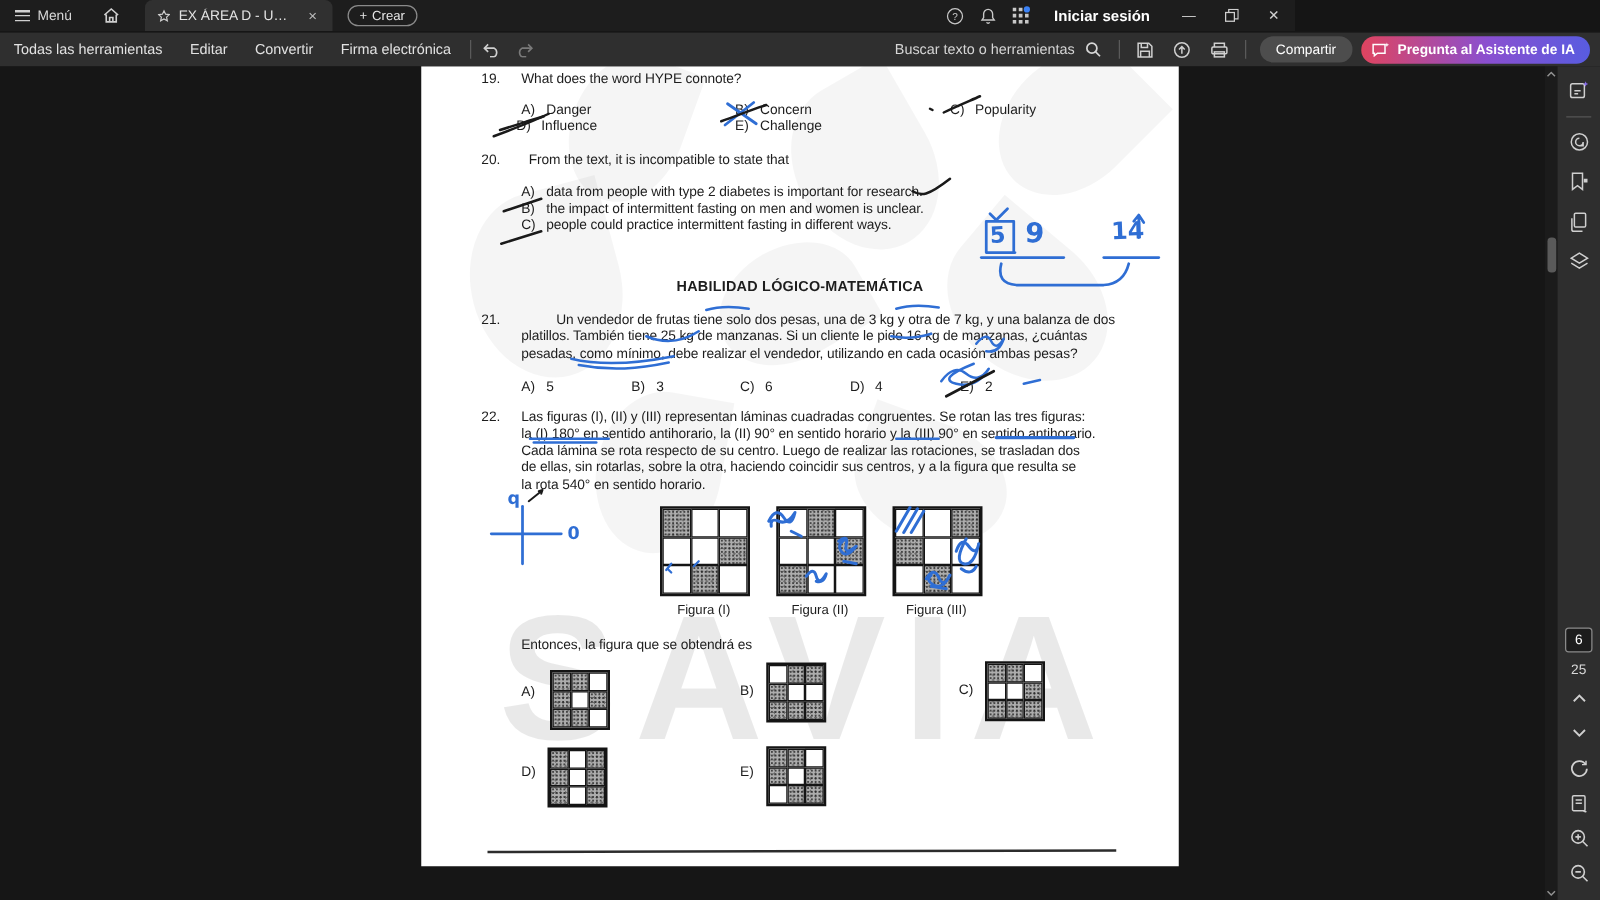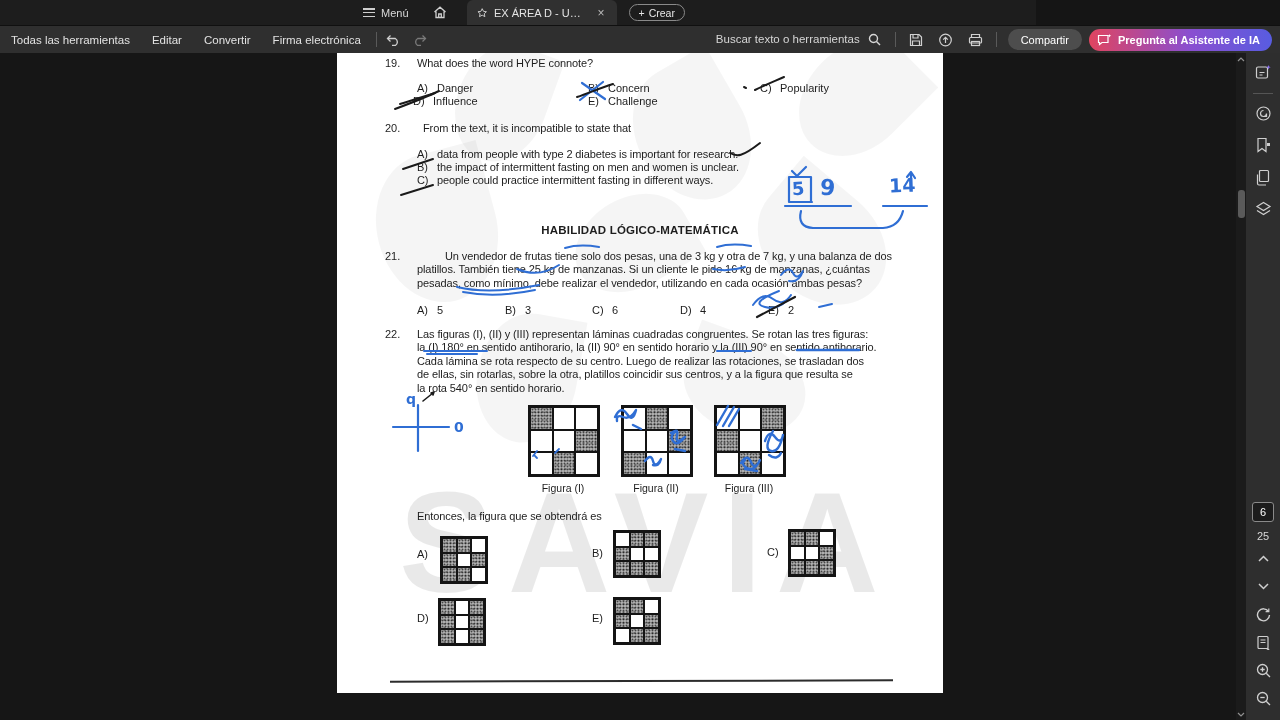--- a/index.html
+++ b/index.html
@@ -2,21 +2,21 @@
 <html><head>
 <meta charset="utf-8">
 <style>
   * { margin:0; padding:0; box-sizing:border-box; }
   html,body { width:1280px; height:720px; overflow:hidden; background:#151515;
     font-family:"Liberation Sans", sans-serif; }
   #app { position:relative; width:1280px; height:720px; }
 
   
   .titlebar { position:absolute; left:0; top:0; width:1036px; height:25px;
-    background:#1d1d1d; display:flex; align-items:center; color:#d8d8d8; font-size:11px; z-index:40;flex-direction:column;}
+    background:#1d1d1d; display:flex; align-items:center; color:#d8d8d8; font-size:11px; z-index:40;}
   .tb-left { display:flex; align-items:center; height:100%; }
   .menu-btn { display:flex; align-items:center; gap:6px; padding:0 12px; height:100%; cursor:pointer;}
   .hamburger { width:12px; height:9px; display:flex; flex-direction:column; justify-content:space-between;}
   .hamburger i { display:block; height:1.5px; background:#cfcfcf; }
   .home-btn { padding:0 12px; display:flex; align-items:center; height:100%; }
   .doc-tab { display:flex; align-items:center; gap:7px; height:25px; padding:0 10px;
     background:#303030; border-radius:6px 6px 0 0; margin-left:8px; max-width:150px;}
   .doc-tab .title { white-space:nowrap; overflow:hidden; text-overflow:ellipsis; max-width:96px; color:#e4e4e4;}
   .tab-close { color:#bbb; font-size:12px; padding:0 2px; cursor:pointer;}
   .create-btn { margin-left:12px; border:1px solid #8a8a8a; border-radius:10px; height:17px;
@@ -29,21 +29,21 @@
   .winctl { width:34px; height:100%; display:flex; align-items:center; justify-content:center; color:#d0d0d0; font-size:11px; cursor:pointer;}
 
   
   .toolbar { position:absolute; left:0; top:25px; width:1280px; height:28px; background:#2f2f2f;
     display:flex; align-items:center; color:#e2e2e2; font-size:11.5px; z-index:40; border-top:1px solid #101010;}
   .tool-item { padding:0 11px; cursor:pointer; white-space:nowrap; }
   .v-div { width:1px; height:15px; background:#5a5a5a; margin:0 4px; }
   .arrow-btn { width:26px; display:flex; justify-content:center; cursor:pointer; color:#cfcfcf;}
   .arrow-btn.dim { color:#787878; }
   .toolbar-right { margin-left:auto; display:flex; align-items:center; gap:2px; padding-right:8px;}
-  .search-box { display:flex; gap:8px; color:#d6d6d6; padding:0 8px; cursor:pointer;}
+  .search-box { display:flex; align-items:center; gap:8px; color:#d6d6d6; padding:0 8px; cursor:pointer;}
   .icon-btn { width:28px; height:22px; display:flex; align-items:center; justify-content:center; color:#d0d0d0; cursor:pointer;}
   .share-btn { background:#4d4d4d; color:#fff; border-radius:11px; height:21px; padding:0 13px;
     display:flex; align-items:center; font-size:11px; margin:0 5px; cursor:pointer;}
   .ai-btn { background:linear-gradient(90deg,#e0445f,#8a4fd0 55%,#585ce0); color:#fff; border-radius:11px;
     height:22px; padding:0 12px 0 8px; display:flex; align-items:center; gap:6px; font-size:11px; font-weight:bold; cursor:pointer;}
 
   
   .doc-area { position:absolute; left:0; top:53px; width:1236px; height:667px; background:#161616; }
   .page { position:absolute; left:337px; top:0px; width:606px; height:640px; background:#ffffff;
     color:#1d1d1d; font-size:11px; overflow:hidden; }
@@ -255,21 +255,21 @@
       <span class="abs" style="left:80px;top:251px;"><span class="opt-label">A)</span><span>5</span></span>
       <span class="abs" style="left:168px;top:251px;"><span class="opt-label">B)</span><span>3</span></span>
       <span class="abs" style="left:255px;top:251px;"><span class="opt-label">C)</span><span>6</span></span>
       <span class="abs" style="left:343px;top:251px;"><span class="opt-label">D)</span><span>4</span></span>
       <span class="abs" style="left:431px;top:251px;"><span class="opt-label">E)</span><span>2</span></span>
 
       <span class="abs qnum" style="left:48px;top:275px;">22.</span>
       <span class="abs qline" style="left:80px;top:275px;">Las figuras (I), (II) y (III) representan láminas cuadradas congruentes. Se rotan las tres figuras:</span>
       <span class="abs qline" style="left:80px;top:288px;">la (I) 180° en sentido antihorario, la (II) 90° en sentido horario y la (III) 90° en sentido antihorario.</span>
       <span class="abs qline" style="left:80px;top:302px;">Cada lámina se rota respecto de su centro. Luego de realizar las rotaciones, se trasladan dos</span>
-      <span class="abs qline" style="left:80px;top:315px;">de ellas, sin rotarlas, sobre la otra, platillos coincidir sus centros, y a la figura que resulta se</span>
+      <span class="abs qline" style="left:80px;top:315px;">de ellas, sin rotarlas, sobre la otra, haciendo coincidir sus centros, y a la figura que resulta se</span>
       <span class="abs qline" style="left:80px;top:329px;">la rota 540° en sentido horario.</span>
 
       <div class="ggrid big" style="left:191px;top:352px;">
           <div class="cell shaded"></div>
           <div class="cell"></div>
           <div class="cell"></div>
           <div class="cell"></div>
           <div class="cell"></div>
           <div class="cell shaded"></div>
           <div class="cell"></div>

